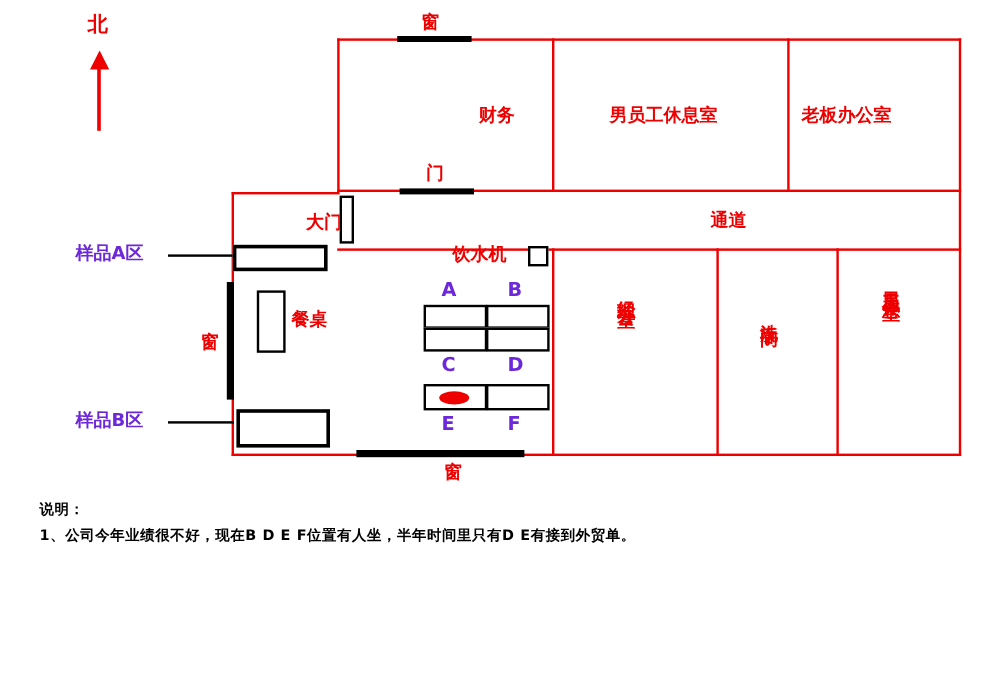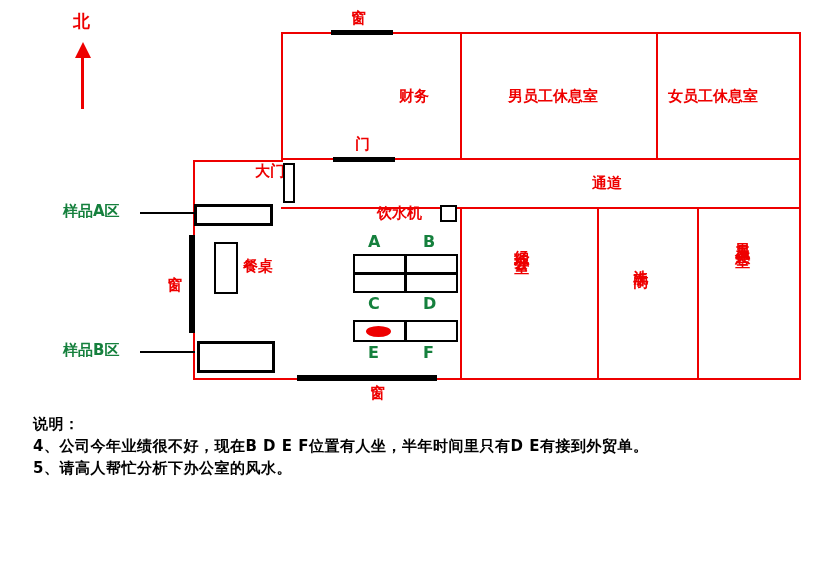--- a/index.html
+++ b/index.html
@@ -28,21 +28,21 @@
   
   .lbl {
     position: absolute;
     font-size: 15px;
     font-weight: bold;
     line-height: 1.12;
     white-space: pre;
     letter-spacing: 0px;
   }
   .lbl.red { color: #ee0000; }
-  .lbl.blk { color: #15803d; }
+  .lbl.blk { color: #6d28d9; }
   .lbl.vert {
     writing-mode: vertical-rl;
     text-orientation: upright;
     white-space: nowrap;
     letter-spacing: 2px;
   }
 
   
   .arrow-shaft {
     position: absolute;
@@ -87,21 +87,21 @@
     border-radius: 50%;
   }
 
   
   .notes {
     position: absolute;
     left: 33px;
     top: 413px;
     width: 780px;
     color: #000000;
-    font-size: 15px;
+    font-size: 12px;
     font-weight: bold;
     line-height: 22px;
     letter-spacing: 0.5px;
   }
   .notes div { white-space: pre; }
 </style>
 </head>
 <body>
 
 <div id="root">
@@ -128,34 +128,34 @@
 
   <div class="vline" style="left:460px; top:32px; height:128px;"></div>
   <div class="vline" style="left:656px; top:32px; height:128px;"></div>
 
   <div class="vline" style="left:460px; top:207px; height:173px;"></div>
   <div class="vline" style="left:597px; top:207px; height:173px;"></div>
   <div class="vline" style="left:697px; top:207px; height:173px;"></div>
 
   <div class="lbl red" style="left:399px; top:88px;">财务</div>
   <div class="lbl red" style="left:508px; top:88px;">男员工休息室</div>
-  <div class="lbl red" style="left:668px; top:88px;">女员工休息室</div>
+  <div class="lbl red" style="left:668px; top:88px;">老板办公室</div>
   <div class="lbl red" style="left:592px; top:175px;">通道</div>
 
   <div class="lbl red vert" style="left:513px; top:238px;">经理办公室</div>
   <div class="lbl red vert" style="left:632px; top:258px;">洗手间</div>
   <div class="lbl red vert" style="left:734px; top:230px;">男员工休息室</div>
 
   <div class="lbl red" style="left:351px; top:10px;">窗</div>
   <div class="winbar" style="left:331px; top:30px; width:62px; height:5px;"></div>
 
   <div class="lbl red" style="left:355px; top:136px;">门</div>
   <div class="winbar" style="left:333px; top:157px; width:62px; height:5px;"></div>
 
-  <div class="lbl red" style="left:255px; top:163px;">大门</div>
+  <div class="lbl red" style="left:255px; top:177px;">大门</div>
   <div class="bbox" style="left:283px; top:163px; width:12px; height:40px;"></div>
 
   <div class="lbl red vert" style="left:166px; top:263px;">窗</div>
   <div class="winbar" style="left:189px; top:235px; width:6px; height:98px;"></div>
 
   <div class="winbar" style="left:297px; top:375px; width:140px; height:6px;"></div>
   <div class="lbl red" style="left:370px; top:385px;">窗</div>
 
   <div class="lbl blk" style="left:63px; top:203px;">样品A区</div>
   <div class="hline-b" style="left:140px; top:212px; width:55px;"></div>
@@ -184,17 +184,16 @@
 
   <div class="bbox" style="left:353px; top:320px; width:53px; height:22px;"></div>
   <div class="bbox" style="left:405px; top:320px; width:53px; height:22px;"></div>
   <div class="ellipse" style="left:366px; top:326px; width:25px; height:11px;"></div>
 
   <div class="lbl blk" style="left:368px; top:344px; font-size:16px;">E</div>
   <div class="lbl blk" style="left:423px; top:344px; font-size:16px;">F</div>
 
   <div class="notes">
     <div>说明：</div>
-    <div>4、公司今年业绩很不好，现在B D E F位置有人坐，半年时间里只有D E有接到外贸单。</div>
-    <div>5、请高人帮忙分析下办公室的风水。</div>
+    <div>1、公司今年业绩很不好，现在B D E F位置有人坐，半年时间里只有D E有接到外贸单。</div>
   </div>
 
 </div>
 
 </body></html>

